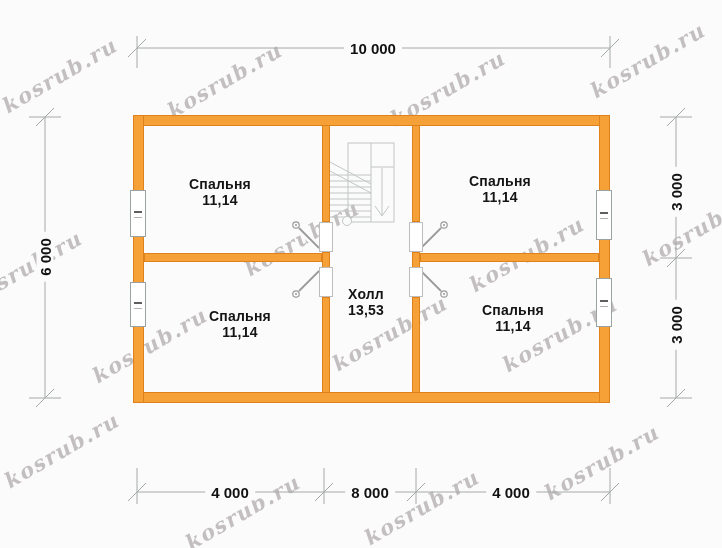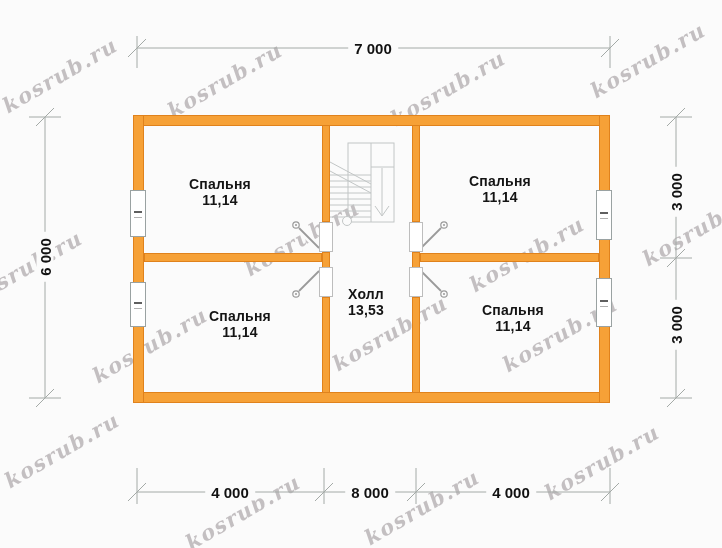--- a/index.html
+++ b/index.html
@@ -188,21 +188,21 @@
   </div>
   <div class="room-label" style="left:513px;top:318px">
     <span>Спальня</span><br>
     <span>11,14</span>
   </div>
   <div class="room-label" style="left:366px;top:302px">
     <span>Холл</span><br>
     <span>13,53</span>
   </div>
 
-  <div class="dim-label" style="left:373px;top:48px">7 000</div>
+  <div class="dim-label" style="left:373px;top:48px">10 000</div>
   <div class="dim-label vert" style="left:45px;top:257px">6 000</div>
   <div class="dim-label vert" style="left:676px;top:192px">3 000</div>
   <div class="dim-label vert" style="left:676px;top:325px">3 000</div>
   <div class="dim-label" style="left:230px;top:492px">4 000</div>
   <div class="dim-label" style="left:370px;top:492px">8 000</div>
   <div class="dim-label" style="left:511px;top:492px">4 000</div>
 
 </div>
 
 </body></html>

